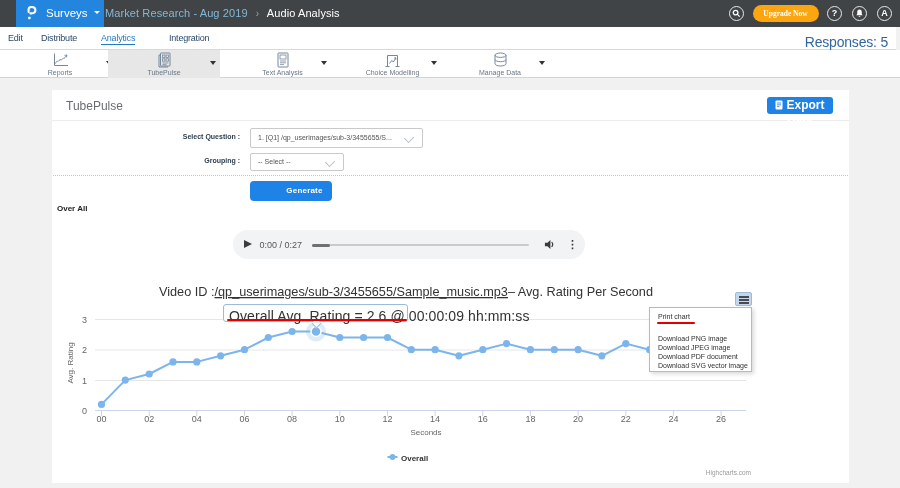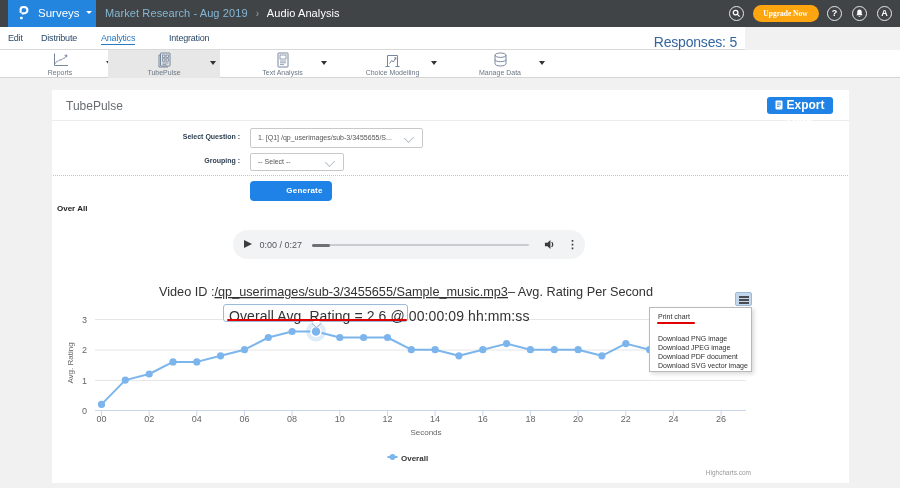--- a/index.html
+++ b/index.html
@@ -1,29 +1,29 @@
 <!DOCTYPE html>
 <html><head>
 <meta charset="utf-8">
 <style>
   * { margin:0; padding:0; box-sizing:border-box; }
   html,body { width:900px; height:488px; overflow:hidden; }
   body { font-family:"Liberation Sans", sans-serif; background:#f1f1f1; position:relative; }
   
   #topbar { position:absolute; left:0; top:0; width:900px; height:27px; background:#404447; }
-  #surveysbox { position:absolute; left:8px; top:0; width:88px; height:27px; background:#2385de; color:#fff; }
+  #surveysbox { position:absolute; left:16px; top:0; width:88px; height:27px; background:#2385de; color:#fff; }
   #surveysbox .slabel { position:absolute; left:30px; top:7px; font-size:11.5px; color:#fff; }
   #surveysbox .caret { position:absolute; left:78px; top:11px; width:0; height:0; border-left:3.2px solid transparent; border-right:3.2px solid transparent; border-top:3.8px solid #fff; }
   #crumb { position:absolute; left:105px; top:7px; font-size:11px; color:#85b7d4; letter-spacing:0.1px;}
   #crumb .sep { color:#9aa0a6; margin:0 5px; font-size:10px;}
   #crumb .cur { color:#fff; font-size:11px; }
   .circbtn { position:absolute; top:6px; width:15px; height:15px; border:1px solid #e8e8e8; border-radius:50%; color:#fff; text-align:center; font-size:9px; font-weight:bold; line-height:13px; }
   #upgradebtn { position:absolute; left:752.5px; top:4.5px; width:66px; height:17px; background:#fda50f; border-radius:9px; color:#fff; font-size:7.5px; font-weight:bold; text-align:center; line-height:17px;font-family:Liberation Serif, serif; }
   
-  #navrow { position:absolute; left:0; top:27px; width:745px; height:23px; background:#fff; border-bottom:1px solid #d9d9d9; }
+  #navrow { position:absolute; left:0; top:27px; width:896px; height:23px; background:#fff; border-bottom:1px solid #d9d9d9; }
   .navitem { position:absolute; top:6px; font-size:9px; color:#2b4a68; letter-spacing:-0.2px; }
   #responses { position:absolute; right:8px; top:7px; font-size:14px; color:#33659f; letter-spacing:-0.2px; }
   
   #toolbar { position:absolute; left:0; top:50px; width:900px; height:28px; background:#fff; border-bottom:1px solid #d4d4d4; }
   .tbcell { position:absolute; top:0; height:28px; }
   .tbcell .ic { position:absolute; top:2px; left:0; right:0; text-align:center; }
   .tbcell .lb { position:absolute; top:19px; left:0; right:0; text-align:center; font-size:7px; color:#6b7785; }
   .tbcell .car { position:absolute; right:4px; top:11px; width:0; height:0; border-left:3.5px solid transparent; border-right:3.5px solid transparent; border-top:4.5px solid #333; }
   .tbsel { background:#e7e7e7; }
   

